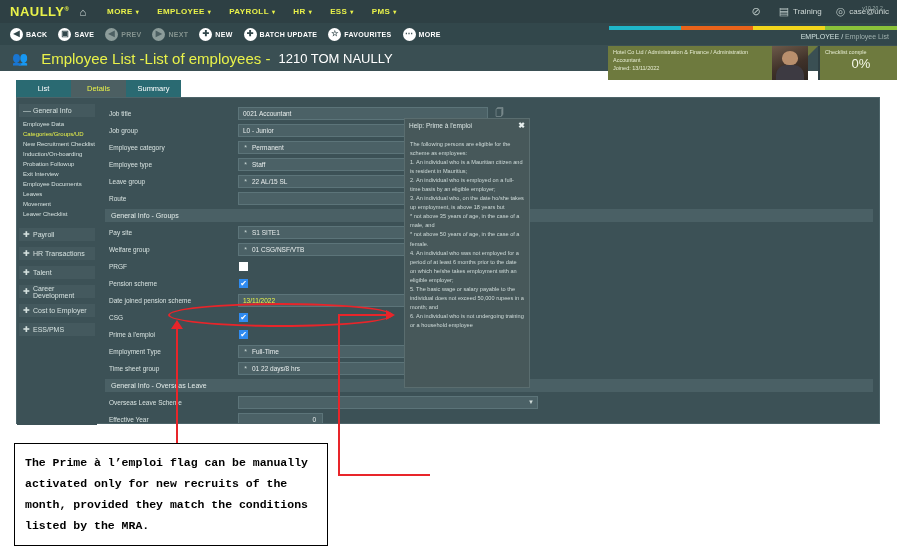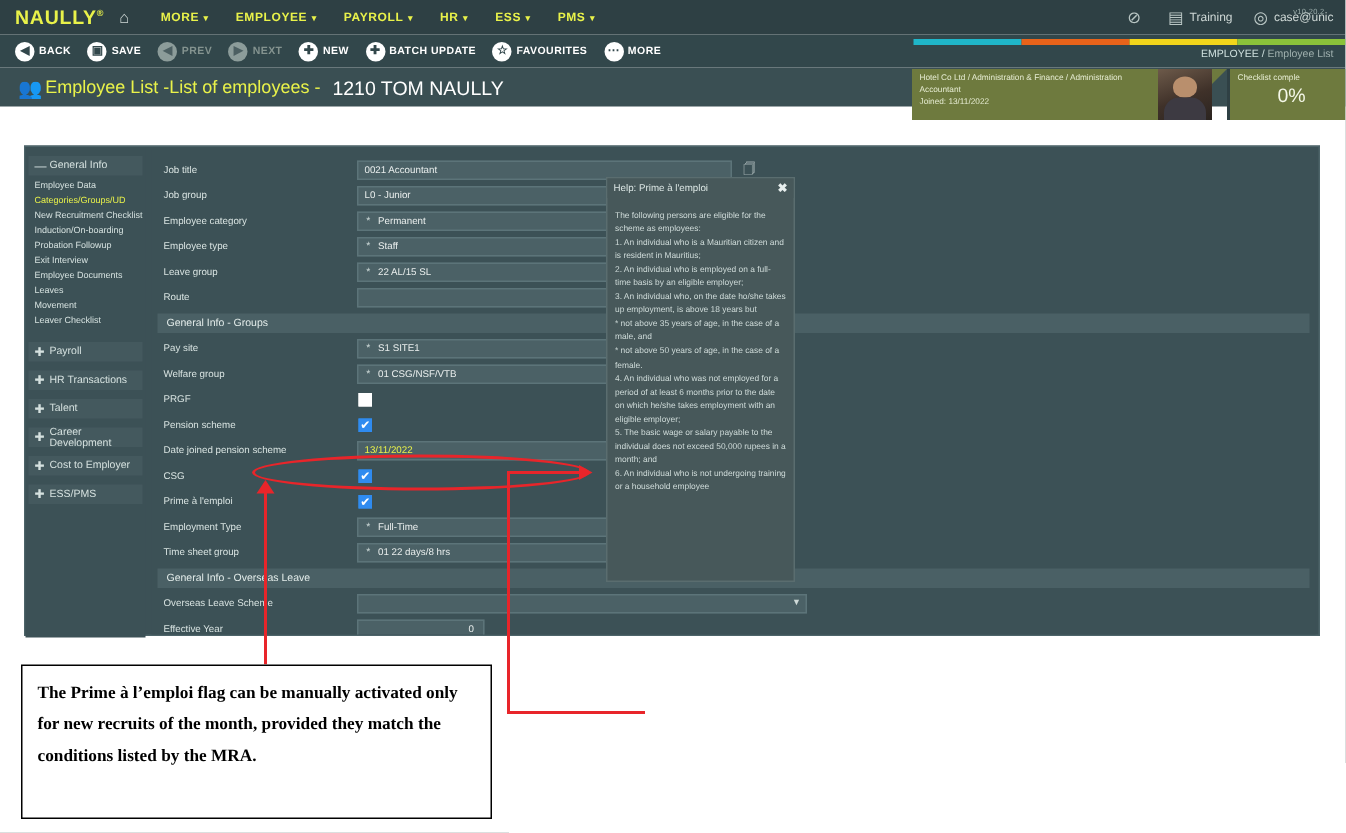--- a/index.html
+++ b/index.html
@@ -77,21 +77,21 @@
   }
   .crumbrow .crumb-main { color: #cfe0de; }
   .crumbrow .crumb-sub { color: #9fb0ae; }
 
   
   .titlebar {
     position: absolute; left: 0; top: 45px; width: 897px; height: 26px;
     background: #3a4f53; display: flex; align-items: center;
   }
   .titlebar .people-icon { margin-left: 12px; color: #e9f24a; font-size: 13px; }
-  .titlebar .t-main { color: #e9f24a; font-size: 12px; margin-left: 2px; }
+  .titlebar .t-main { color: #e9f24a; font-size: 15px; margin-left: 13px; }
   .titlebar .t-emp { color: #ffffff; font-size: 13px; margin-left: 8px; }
 
   
   .empcard {
     position: absolute; left: 608px; top: 46px; width: 200px; height: 34px;
     background: #6e7a3e; display: flex; overflow: hidden;
   }
   .empcard .info { flex: 1; padding: 3px 5px; }
   .empcard .line { color: #e6ecd2; font-size: 5.5px; line-height: 1.45; white-space: nowrap; }
   .empcard .photo {
@@ -230,21 +230,21 @@
   }
   .help-body p { margin: 0 0 0 0; }
   .help-body p.gap { margin-top: 4px; }
 
   
   .note {
     position: absolute; border: 1px solid #000;
     background: #fff; color: #000;
     font-size: 11.5px; font-weight: bold; line-height: 21px;
     padding: 8px 10px;
-    font-family: Liberation Serif, serif;
+    font-family: Liberation Mono, monospace;
   }
   #note-left { left: 14px; top: 443px; width: 314px; height: 103px; }
   #note-right { left: 430px; top: 440px; width: 197px; height: 75px; }
 
   .ann { position: absolute; background: #e8252a; }
   .ellipse {
     position: absolute; border: 2px solid #e8252a; border-radius: 50%;
     background: transparent;
   }
   .arrowhead {
@@ -345,20 +345,31 @@
       <div class="line">Joined: 13/11/2022</div>
     </div>
     <div class="photo"></div>
   </div>
   <div class="foldcorner"></div>
   <div class="checkcard">
     <div class="cc-l">Checklist comple</div>
     <div class="cc-v">0%</div>
   </div>
 
+  <div class="tabs">
+    <div class="tab teal">
+        <span>List</span>
+      </div>
+    <div class="tab active">
+        <span>Details</span>
+      </div>
+    <div class="tab teal">
+        <span>Summary</span>
+      </div>
+  </div>
 
   <div class="panel">
 
     <div class="sidebar">
       <div class="sb-group">
         <span class="pm">—</span>
         <span>General Info</span>
       </div>
       <div style="padding:2px 0 3px 0;">
         <div class="sb-sub">Employee Data</div>

